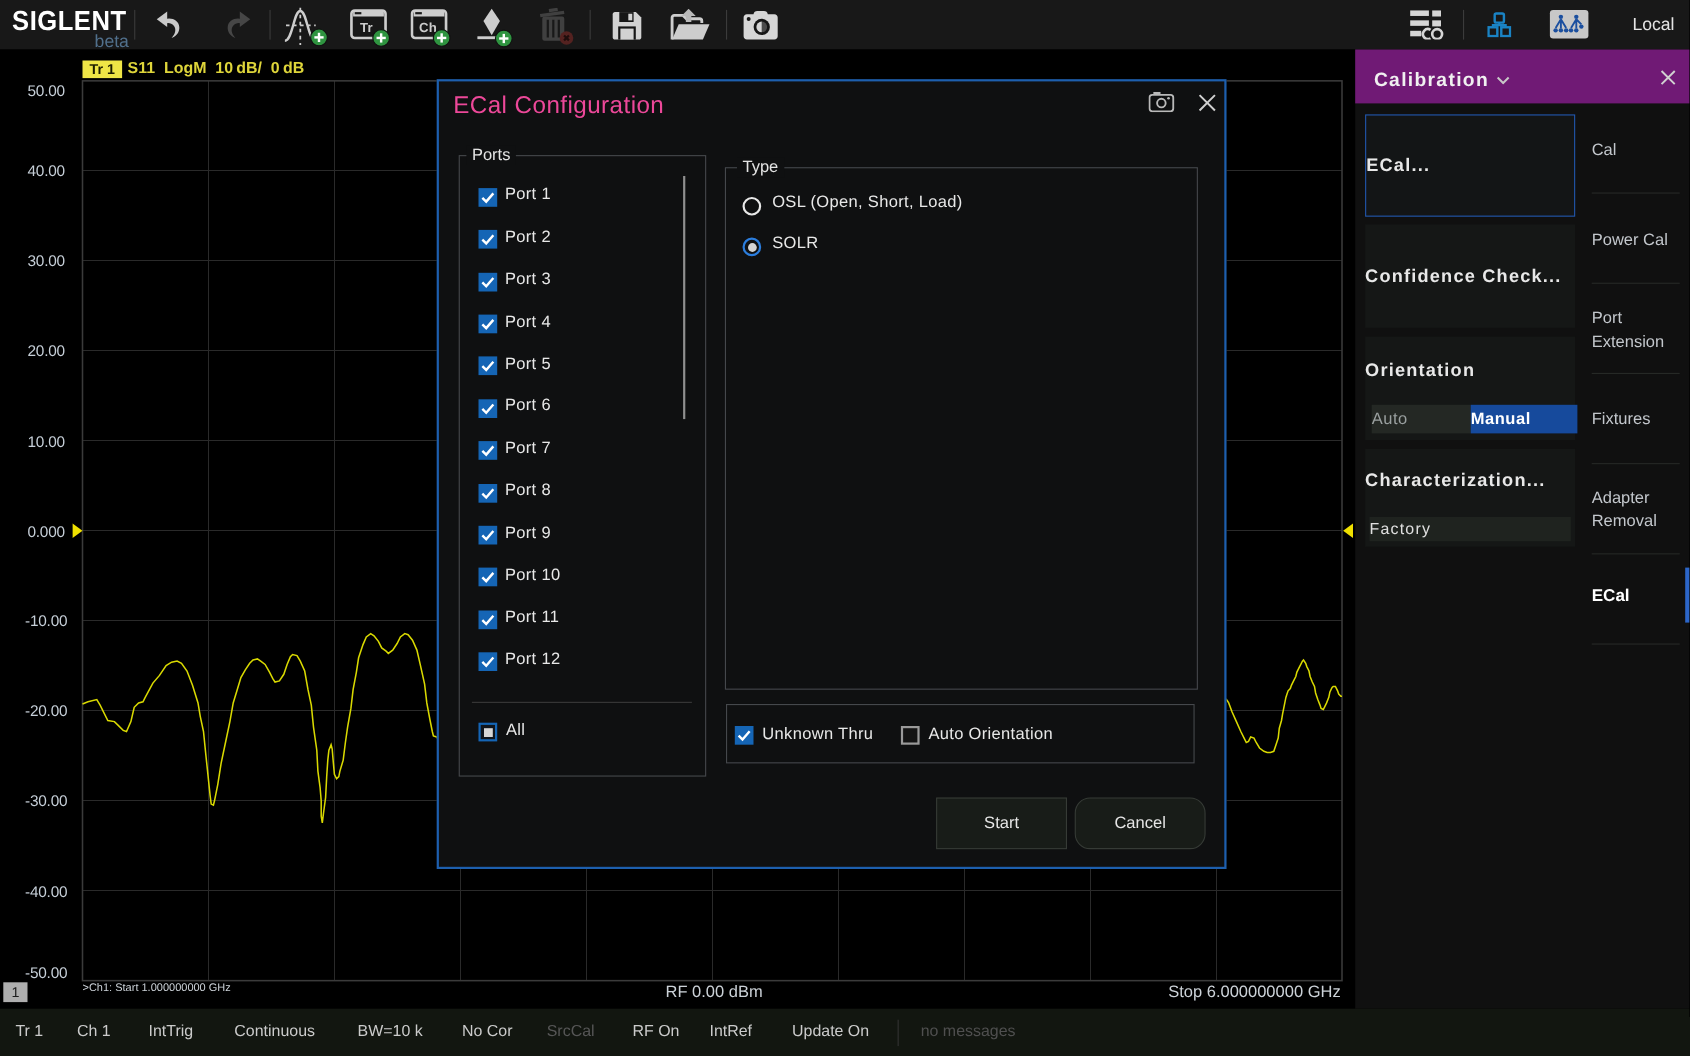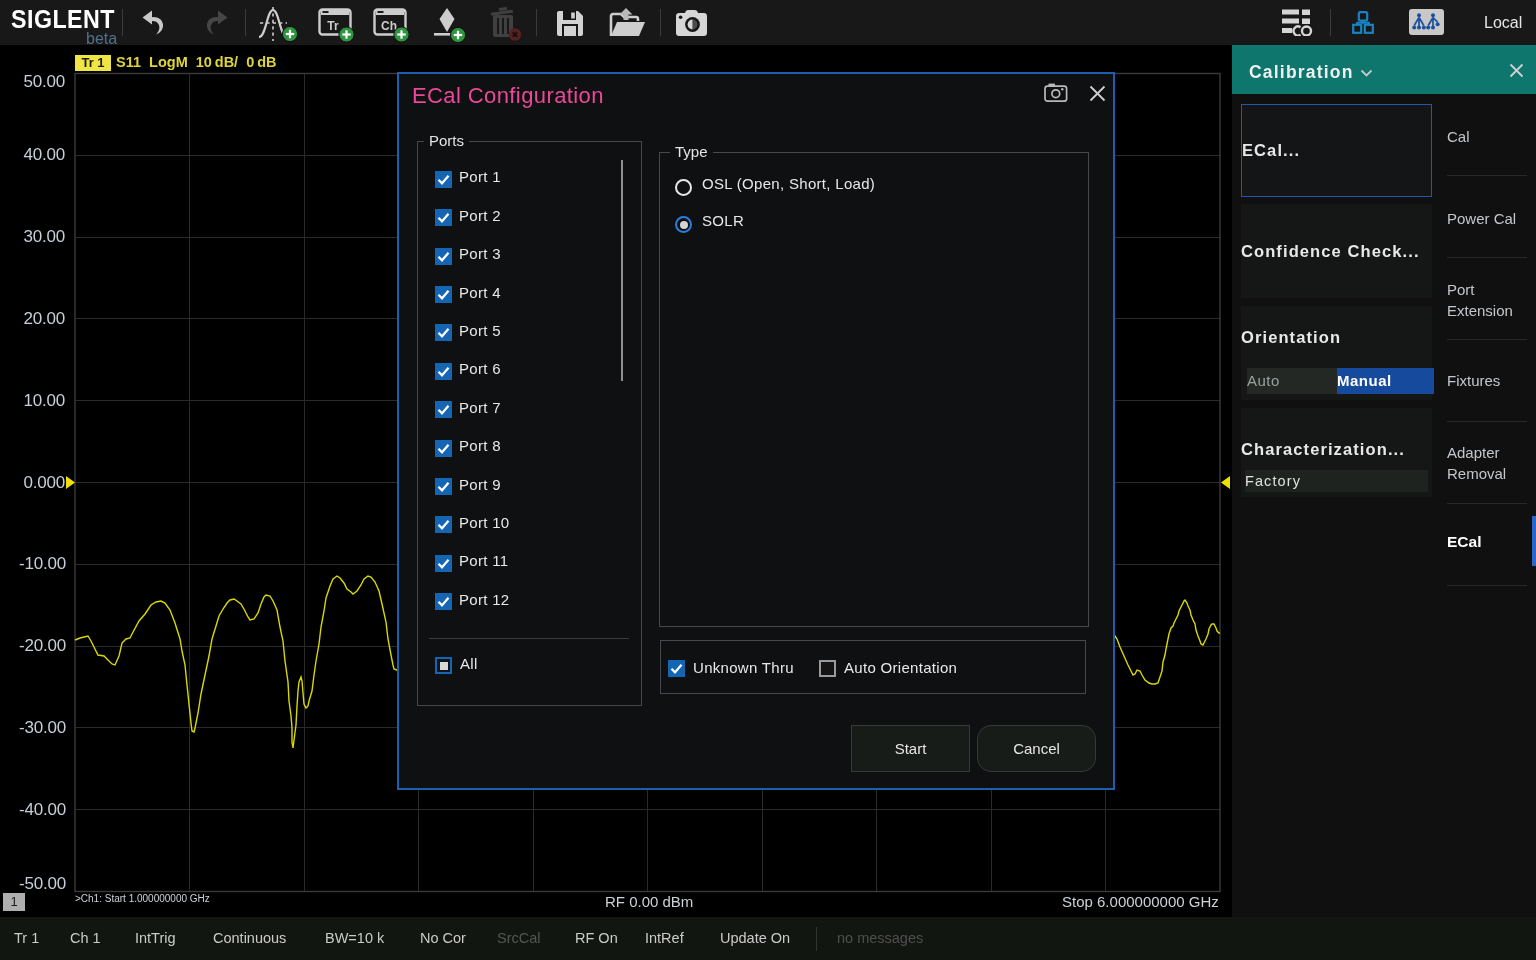--- a/index.html
+++ b/index.html
@@ -5,24 +5,24 @@
   * { margin:0; padding:0; box-sizing:border-box; }
   html,body { width:1536px; height:960px; background:#000; overflow:hidden;
     font-family:"Liberation Sans", sans-serif; }
   .abs { position:absolute; }
   #stage { position:relative; width:1536px; height:960px; background:#000; }
   
   #toolbar { position:absolute; left:0; top:0; width:1536px; height:45px; background:#181818;padding-left:19px; }
   .tsep { position:absolute; top:9px; width:1px; height:27px; background:#3b3b3b; }
   
   #graph { position:absolute; left:0; top:45px; width:1232px; height:872px; background:#000; }
-  .ylab { position:absolute; width:46px; text-align:right; font-size:17px;letter-spacing:-0.2px; color:#c6cfd8; height:16px; line-height:16px; }
+  .ylab { position:absolute; width:46px; text-align:center; font-size:14px;letter-spacing:-0.2px; color:#c6cfd8; height:16px; line-height:16px; }
   
   #sidebar { position:absolute; left:1232px; top:45px; width:304px; height:872px; background:#101010; }
-  #sbhead { position:absolute; left:0; top:0; width:304px; height:49px; background:#0f766e; }
+  #sbhead { position:absolute; left:0; top:0; width:304px; height:49px; background:#701a75; }
   .sbtn { position:absolute; left:9px; width:191px; background:#151716; color:#e8e8e8;
     font-weight:bold; font-size:16.5px; letter-spacing:1.1px; text-align:left; }
   .menuitem { position:absolute; left:215px; width:84px; color:#c3c7cc; font-size:15px; line-height:21px; }
   .msep { position:absolute; left:215px; width:80px; height:1px; background:#262926; }
   
   #statusbar { position:absolute; left:0; top:917px; width:1536px; height:43px; background:#121610; }
   .st { position:absolute; top:13px; font-size:14.5px; color:#cbcbcb; white-space:nowrap; }
   
   #dialog { position:absolute; left:397px; top:72px; width:718px; height:718px;
     background:#0f1011; border:2px solid #1d5fae; }
@@ -246,21 +246,21 @@
       </svg>
     </div>
     <div class="sbtn" style="top:59px;height:93px;background:#131516;border:1.5px solid #2257ae;line-height:90px;">ECal...</div>
     <div class="sbtn" style="top:159px;height:94px;line-height:94px;">Confidence Check...</div>
     <div class="sbtn" style="top:261px;height:94px;">
       <div style="margin-top:22px;">Orientation</div>
       <div class="abs" style="left:6px;top:62px;width:90px;height:26px;background:#242824;color:#9aa0a0;font-weight:normal;font-size:15px;letter-spacing:0.5px;line-height:26px;">Auto</div>
       <div class="abs" style="left:96px;top:62px;width:97px;height:26px;background:#164a9c;color:#fff;font-size:15px;letter-spacing:0.5px;line-height:26px;">Manual</div>
     </div>
     <div class="sbtn" style="top:363px;height:89px;">
-      <div style="margin-top:32px;">Characterization...</div>
+      <div style="margin-top:20px;">Characterization...</div>
       <div class="abs" style="left:4px;top:62px;width:183px;height:22px;background:#1f231f;color:#e0e0e0;font-weight:normal;font-size:14.5px;line-height:22px;">Factory</div>
     </div>
     <div class="menuitem" style="top:81px;">Cal</div>
     <div class="menuitem" style="top:163px;">Power Cal</div>
     <div class="menuitem" style="top:234px;">Port Extension</div>
     <div class="menuitem" style="top:325px;">Fixtures</div>
     <div class="menuitem" style="top:397px;">Adapter Removal</div>
     <div class="menuitem" style="top:486px;font-weight:bold;color:#fff;font-size:15.5px;">ECal</div>
     <div class="msep" style="top:130px;"></div>
     <div class="msep" style="top:212px;"></div>

